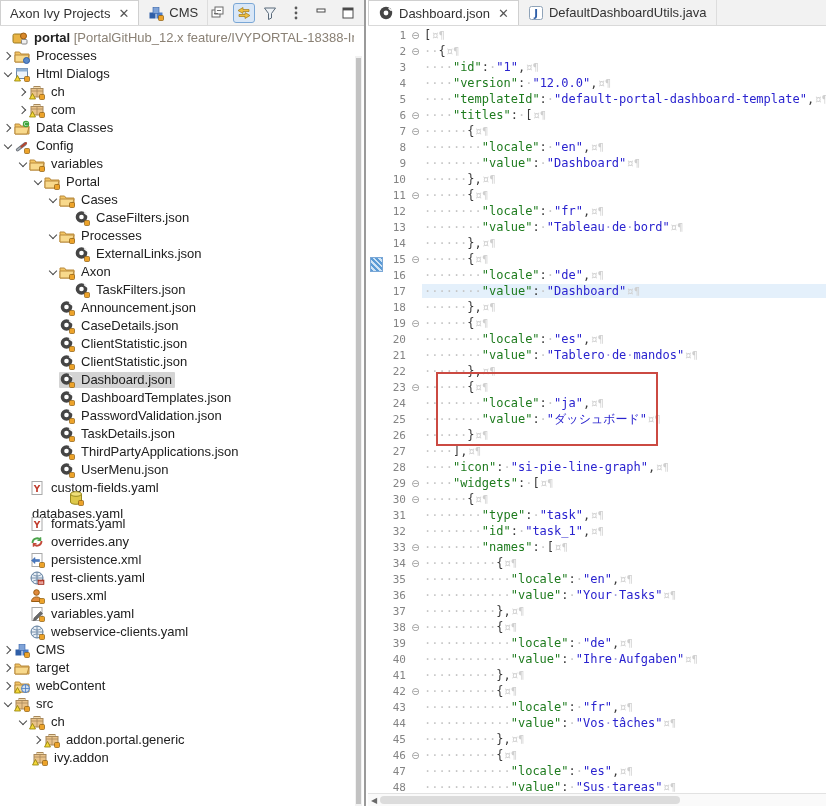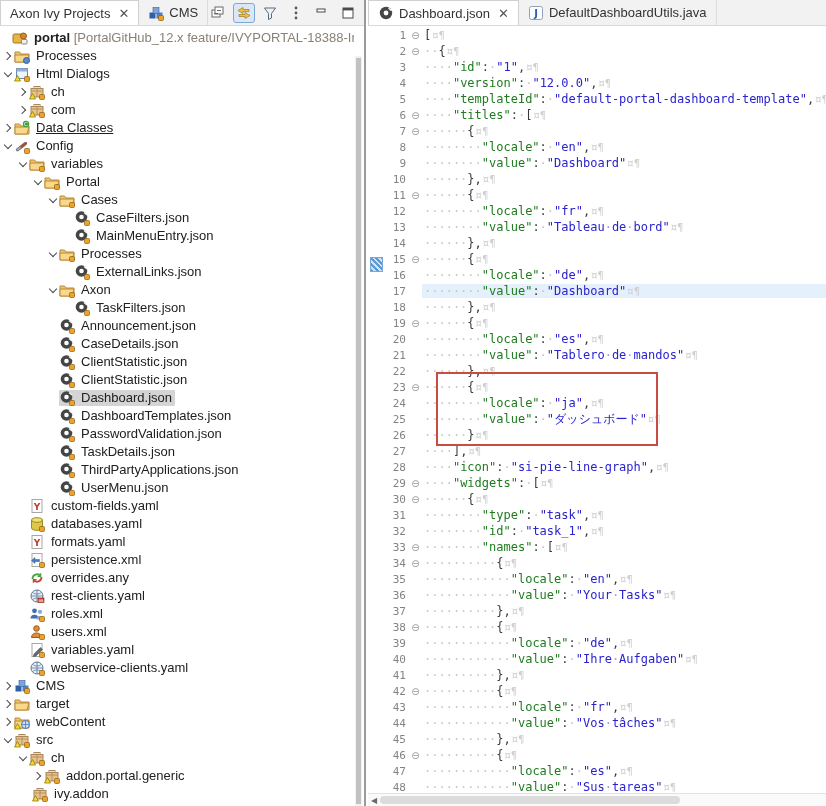--- a/index.html
+++ b/index.html
@@ -199,21 +199,21 @@
               </svg>
             </span>
             <span class="tlabel">com</span>
           </span>
         </div>
         <div class="trow">
           <span style="width: 2px; flex: 0 0 auto;"></span>
           <span class="arrowbox">
             <span class="chev closed"></span>
           </span>
-          <span style="display: flex; align-items: flex-end; text-decoration: underline;">
+          <span style="display: flex; align-items: flex-end;">
             <span class="ticon16">
               <svg width="16" height="16" viewBox="0 0 16 16">
                 <path d="M1 4 h4.5 l1.5 2 h8 v8 H1 Z" fill="#f3c564" stroke="#b98a3c"></path>
                 <path d="M1 7 h14 l-2 7 H1 Z" fill="#f8d98c" stroke="#b98a3c"></path>
                 <circle cx="12" cy="4" r="3.2" fill="#3da53d"></circle>
                 <text x="12" y="6" font-size="5.5" fill="#fff" text-anchor="middle" font-family="DejaVu Sans">C</text>
               </svg>
             </span>
             <span class="tlabel">Data Classes</span>
           </span>
@@ -291,35 +291,20 @@
                 <circle cx="7.5" cy="7" r="5.8" fill="#454545"></circle>
                 <circle cx="7.5" cy="7" r="2.3" fill="#ffffff"></circle>
                 <path d="M10 2.5 L13 5" stroke="#fff" stroke-width="1.2"></path>
                 <rect x="10.5" y="10.5" width="5" height="5" rx="1" fill="#eda32a" stroke="#8a5c10" stroke-width="0.7"></rect>
               </svg>
             </span>
             <span class="tlabel">CaseFilters.json</span>
           </span>
         </div>
         <div class="trow">
-          <span style="width: 62px; flex: 0 0 auto;"></span>
-          <span class="arrowbox"></span>
-          <span style="display: flex; align-items: center;">
-            <span class="ticon16">
-              <svg width="16" height="16" viewBox="0 0 16 16">
-                <circle cx="7.5" cy="7" r="5.8" fill="#454545"></circle>
-                <circle cx="7.5" cy="7" r="2.3" fill="#ffffff"></circle>
-                <path d="M10 2.5 L13 5" stroke="#fff" stroke-width="1.2"></path>
-                <rect x="10.5" y="10.5" width="5" height="5" rx="1" fill="#eda32a" stroke="#8a5c10" stroke-width="0.7"></rect>
-              </svg>
-            </span>
-            <span class="tlabel">MainMenuEntry.json</span>
-          </span>
-        </div>
-        <div class="trow">
           <span style="width: 47px; flex: 0 0 auto;"></span>
           <span class="arrowbox">
             <span class="chev open"></span>
           </span>
           <span style="display: flex; align-items: center;">
             <span class="ticon16">
               <svg width="16" height="16" viewBox="0 0 16 16">
                 <path d="M1 4 h4.5 l1.5 2 h8 v8 H1 Z" fill="#f3c564" stroke="#b98a3c"></path>
                 <path d="M1 7 h14 l-2 7 H1 Z" fill="#f8d98c" stroke="#b98a3c"></path>
                 <rect x="10.5" y="10.5" width="5" height="5" rx="1" fill="#eda32a" stroke="#8a5c10" stroke-width="0.7"></rect>
@@ -533,21 +518,21 @@
                 <rect x="3" y="1.5" width="10" height="13" fill="#ffffff" stroke="#a8a8a8"></rect>
                 <text x="8" y="11.5" font-size="9" font-weight="bold" fill="#c03a2b" text-anchor="middle" font-family="DejaVu Sans">Y</text>
               </svg>
             </span>
             <span class="tlabel">custom-fields.yaml</span>
           </span>
         </div>
         <div class="trow">
           <span style="width: 17px; flex: 0 0 auto;"></span>
           <span class="arrowbox"></span>
-          <span style="display: flex; align-items: center;">
+          <span style="display: flex; align-items: center; flex-direction: column;">
             <span class="ticon16">
               <svg width="16" height="16" viewBox="0 0 16 16">
                 <path d="M2.5 4 v8 a5.5 2.3 0 0 0 11 0 v-8" fill="#ddc84a" stroke="#9a8a20"></path>
                 <ellipse cx="8" cy="4" rx="5.5" ry="2.3" fill="#efe07a" stroke="#9a8a20"></ellipse>
                 <rect x="10.5" y="10.5" width="5" height="5" rx="1" fill="#eda32a" stroke="#8a5c10" stroke-width="0.7"></rect>
               </svg>
             </span>
             <span class="tlabel">databases.yaml</span>
           </span>
         </div>
@@ -555,34 +540,20 @@
           <span style="width: 17px; flex: 0 0 auto;"></span>
           <span class="arrowbox"></span>
           <span style="display: flex; align-items: center;">
             <span class="ticon16">
               <svg width="16" height="16" viewBox="0 0 16 16">
                 <rect x="3" y="1.5" width="10" height="13" fill="#ffffff" stroke="#a8a8a8"></rect>
                 <text x="8" y="11.5" font-size="9" font-weight="bold" fill="#c03a2b" text-anchor="middle" font-family="DejaVu Sans">Y</text>
               </svg>
             </span>
             <span class="tlabel">formats.yaml</span>
-          </span>
-        </div>
-        <div class="trow">
-          <span style="width: 17px; flex: 0 0 auto;"></span>
-          <span class="arrowbox"></span>
-          <span style="display: flex; align-items: center;">
-            <span class="ticon16">
-              <svg width="16" height="16" viewBox="0 0 16 16">
-                <rect x="3" y="1.5" width="10" height="13" fill="#ffffff" stroke="#a8a8a8"></rect>
-                <path d="M2.5 8.5 L6 5.5 v2 h4.5 v2 H6 v2 Z" fill="#4a7ac0" stroke="#2f5fa8" stroke-width="0.5"></path>
-                <rect x="10.5" y="10.5" width="5" height="5" rx="1" fill="#eda32a" stroke="#8a5c10" stroke-width="0.7"></rect>
-              </svg>
-            </span>
-            <span class="tlabel">persistence.xml</span>
           </span>
         </div>
         <div class="trow">
           <span style="width: 17px; flex: 0 0 auto;"></span>
           <span class="arrowbox"></span>
           <span style="display: flex; align-items: center;">
             <span class="ticon16">
               <svg width="16" height="16" viewBox="0 0 16 16">
                 <path d="M3.5 9 a4.5 4.5 0 0 1 8-3" stroke="#4aa34a" fill="none" stroke-width="1.8"></path>
                 <path d="M11.5 3.2 v3 h-3" fill="none" stroke="#4aa34a" stroke-width="1.5"></path>
@@ -592,43 +563,41 @@
             </span>
             <span class="tlabel">overrides.any</span>
           </span>
         </div>
         <div class="trow">
           <span style="width: 17px; flex: 0 0 auto;"></span>
           <span class="arrowbox"></span>
           <span style="display: flex; align-items: center;">
             <span class="ticon16">
               <svg width="16" height="16" viewBox="0 0 16 16">
+                <rect x="3" y="1.5" width="10" height="13" fill="#ffffff" stroke="#a8a8a8"></rect>
+                <path d="M2.5 8.5 L6 5.5 v2 h4.5 v2 H6 v2 Z" fill="#4a7ac0" stroke="#2f5fa8" stroke-width="0.5"></path>
+                <rect x="10.5" y="10.5" width="5" height="5" rx="1" fill="#eda32a" stroke="#8a5c10" stroke-width="0.7"></rect>
+              </svg>
+            </span>
+            <span class="tlabel">persistence.xml</span>
+          </span>
+        </div>
+        <div class="trow">
+          <span style="width: 17px; flex: 0 0 auto;"></span>
+          <span class="arrowbox"></span>
+          <span style="display: flex; align-items: center;">
+            <span class="ticon16">
+              <svg width="16" height="16" viewBox="0 0 16 16">
                 <circle cx="8" cy="8" r="6" fill="#e8eff6" stroke="#5a7a9a"></circle>
                 <path d="M2 8 h12 M8 2 v12 M3.6 4.5 c3 2 6 2 8.8 0 M3.6 11.5 c3-2 6-2 8.8 0" stroke="#5a7a9a" fill="none" stroke-width="0.8"></path>
                 <rect x="9" y="10" width="6" height="4.5" fill="#cc4433" stroke="#882211" stroke-width="0.6"></rect>
                 <text x="12" y="13.8" font-size="3.6" fill="#fff" text-anchor="middle" font-family="DejaVu Sans">BB</text>
               </svg>
             </span>
             <span class="tlabel">rest-clients.yaml</span>
-          </span>
-        </div>
-        <div class="trow">
-          <span style="width: 17px; flex: 0 0 auto;"></span>
-          <span class="arrowbox"></span>
-          <span style="display: flex; align-items: center;">
-            <span class="ticon16">
-              <svg width="16" height="16" viewBox="0 0 16 16">
-                <circle cx="5.5" cy="4.8" r="2.4" fill="#3f6fae"></circle>
-                <path d="M1.5 12.5 a4 3.8 0 0 1 8 0 Z" fill="#3f6fae"></path>
-                <circle cx="11" cy="5.8" r="2.1" fill="#85a9d2"></circle>
-                <path d="M7.6 13.4 a3.4 3.3 0 0 1 6.8 0 Z" fill="#85a9d2"></path>
-                <rect x="10.5" y="10.5" width="5" height="5" rx="1" fill="#eda32a" stroke="#8a5c10" stroke-width="0.7"></rect>
-              </svg>
-            </span>
-            <span class="tlabel">roles.xml</span>
           </span>
         </div>
         <div class="trow">
           <span style="width: 17px; flex: 0 0 auto;"></span>
           <span class="arrowbox"></span>
           <span style="display: flex; align-items: center;">
             <span class="ticon16">
               <svg width="16" height="16" viewBox="0 0 16 16">
                 <circle cx="7.5" cy="4.5" r="2.8" fill="#e08a3c" stroke="#9a5c10"></circle>
                 <path d="M2.5 13.5 a5 4.6 0 0 1 10 0 Z" fill="#e08a3c" stroke="#9a5c10"></path>

